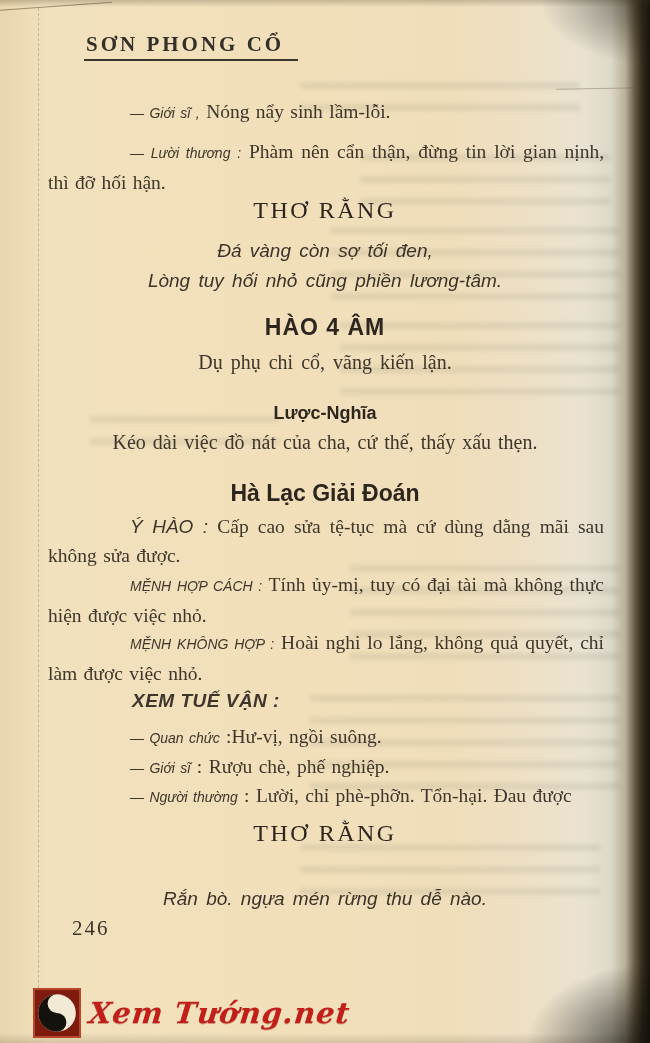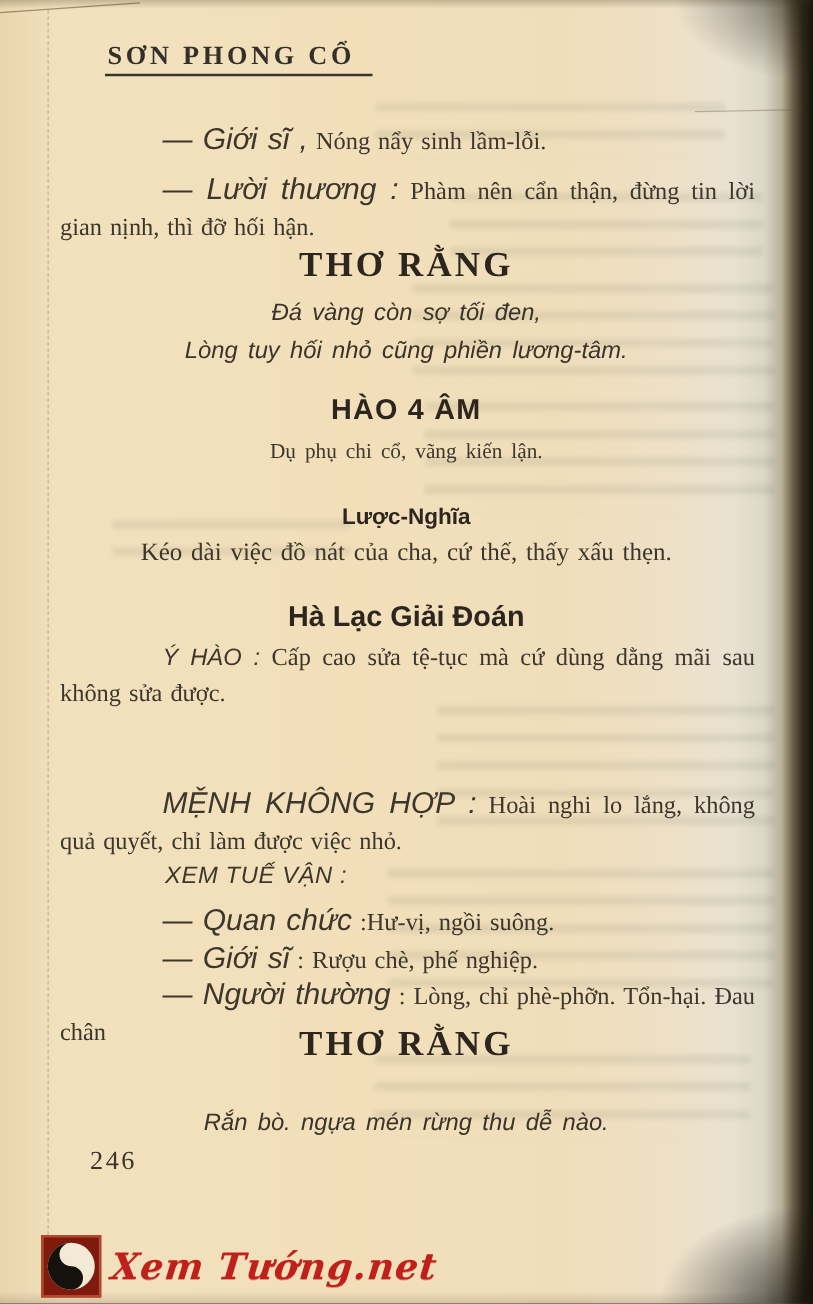--- a/index.html
+++ b/index.html
@@ -24,22 +24,22 @@
   .corner-tl-line{position:absolute;left:-8px;top:6px;width:120px;height:1px;
     background:rgba(70,60,35,.5);transform:rotate(-4deg);}
   .smudge{position:absolute;opacity:.14;filter:blur(2px);pointer-events:none;
     background:repeating-linear-gradient(0deg, rgba(0,0,0,0) 0 15px, rgba(105,110,85,.85) 15px 22px);}
   
   .abs{position:absolute;}
   .body-par{left:48px;width:556px;font-size:19.5px;line-height:29px;
     text-align:justify;word-spacing:1.5px;}
   .indent{text-indent:82px;}
   .lbl-sans-i{font-family:"Liberation Sans","DejaVu Sans",sans-serif;
-    font-style:italic;font-size:24px;}
-  .head-serif{font-weight:bold;font-size:28px;letter-spacing:2.5px;color:#2c261e;}
+    font-style:italic;font-size:14px;}
+  .head-serif{font-weight:normal;font-size:24px;letter-spacing:2.5px;color:#2c261e;}
   .head-sans{font-family:"Liberation Sans","DejaVu Sans",sans-serif;
     font-weight:bold;color:#2c261e;}
   .centered{left:40px;width:570px;text-align:center;}
   .verse{font-family:"Liberation Sans","DejaVu Sans",sans-serif;
     font-style:italic;font-size:19px;color:#3a332a;word-spacing:3px;}
   .title{font-size:21px;font-weight:bold;letter-spacing:3px;color:#33302a;
     border-bottom:2px solid #3a362e;padding:0 14px 3px 2px;}
   .pagenum{font-size:21px;letter-spacing:2px;color:#3a342b;}
   
   .wm{left:33px;top:988px;display:flex;align-items:center;gap:8px;}
@@ -80,51 +80,55 @@
   <div class="abs body-par indent" style="top:137px;">
     <span class="lbl-sans-i">— Lười thương :</span>
     <span>Phàm nên cẩn thận, đừng tin lời gian nịnh, thì đỡ hối hận.</span>
   </div>
 
   <div class="abs centered head-serif" style="top:197px;">THƠ RẰNG</div>
   <div class="abs centered verse" style="top:240px;">Đá vàng còn sợ tối đen,</div>
   <div class="abs centered verse" style="top:270px;">Lòng tuy hối nhỏ cũng phiền lương-tâm.</div>
 
   <div class="abs centered head-sans" style="top:314px;font-size:23px;letter-spacing:1px;text-align:center;">HÀO 4 ÂM</div>
-  <div class="abs centered" style="top:351px;font-size:17px;word-spacing:3px;">Dụ phụ chi cổ, vãng kiến lận.</div>
+  <div class="abs centered" style="top:351px;font-size:20px;word-spacing:3px;">Dụ phụ chi cổ, vãng kiến lận.</div>
 
   <div class="abs centered head-sans" style="top:403px;font-size:18px;">Lược-Nghĩa</div>
   <div class="abs centered" style="top:431px;font-size:20px;word-spacing:2px;">Kéo dài việc đồ nát của cha, cứ thế, thấy xấu thẹn.</div>
 
   <div class="abs centered head-sans" style="top:480px;font-size:23px;">Hà Lạc Giải Đoán</div>
 
   <div class="abs body-par indent" style="top:512px;">
     <span class="lbl-sans-i" style="font-size:19px;">Ý HÀO :</span>
     <span>Cấp cao sửa tệ-tục mà cứ dùng dằng mãi sau không sửa được.</span>
   </div>
 
+  <div class="abs body-par indent" style="top:570px;">
+    <span class="lbl-sans-i">MỆNH HỢP CÁCH :</span>
+    <span>Tính ủy-mị, tuy có đại tài mà không thực hiện được việc nhỏ.</span>
+  </div>
 
   <div class="abs body-par indent" style="top:628px;">
     <span class="lbl-sans-i">MỆNH KHÔNG HỢP :</span>
     <span>Hoài nghi lo lắng, không quả quyết, chỉ làm được việc nhỏ.</span>
   </div>
 
-  <div class="abs lbl-sans-i" style="left:132px;top:690px;font-size:19px;letter-spacing:.5px;">XEM TUẾ VẬN :</div>
+  <div class="abs lbl-sans-i" style="left:132px;top:690px;font-size:19px;letter-spacing:.5px;font-weight:bold;">XEM TUẾ VẬN :</div>
 
   <div class="abs body-par indent" style="top:722px;">
     <span class="lbl-sans-i">— Quan chức</span>
     <span>:Hư-vị, ngồi suông.</span>
   </div>
   <div class="abs body-par indent" style="top:752px;">
     <span class="lbl-sans-i">— Giới sĩ</span>
     <span>: Rượu chè, phế nghiệp.</span>
   </div>
   <div class="abs body-par indent" style="top:781px;">
     <span class="lbl-sans-i">— Người thường</span>
-    <span>: Lòng, chỉ phè-phỡn. Tổn-hại. Đau chân</span>
+    <span>: Lười, chỉ phè-phỡn. Tổn-hại. Đau được</span>
   </div>
 
   <div class="abs centered head-serif" style="top:820px;">THƠ RẰNG</div>
   <div class="abs centered verse" style="top:888px;">Rắn bò. ngựa mén rừng thu dễ nào.</div>
 
   <div class="abs pagenum" style="left:72px;top:916px;">246</div>
 
   <div class="abs wm">
     <div class="wm-logo">
       <svg width="40" height="40" viewBox="0 0 100 100">

